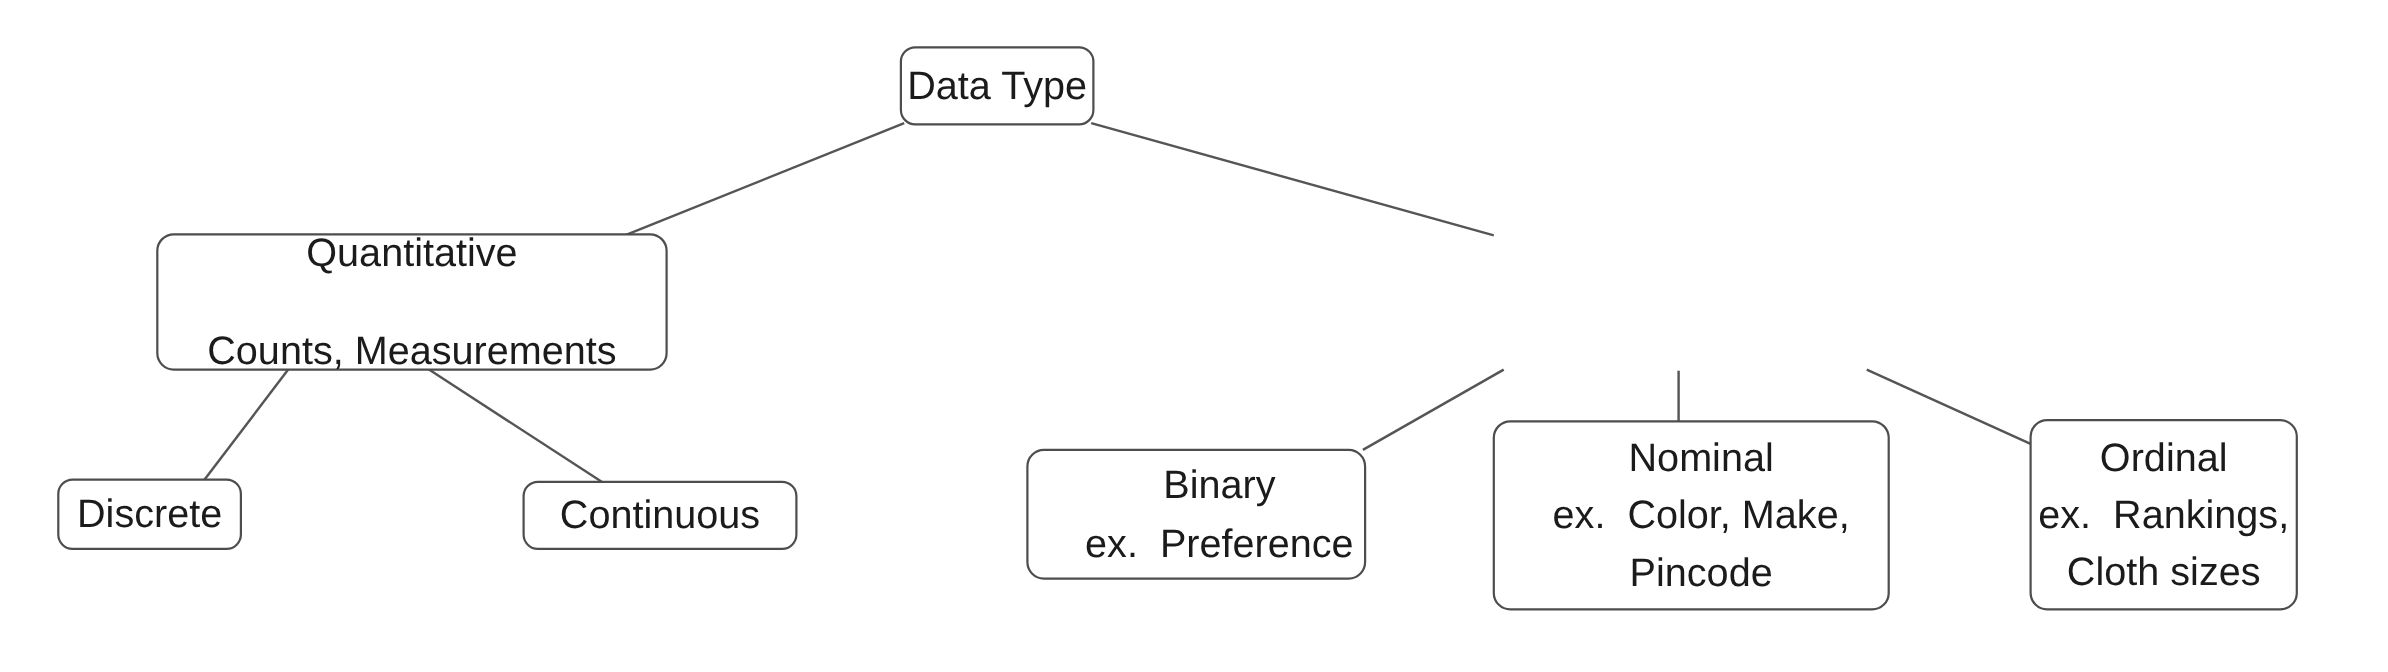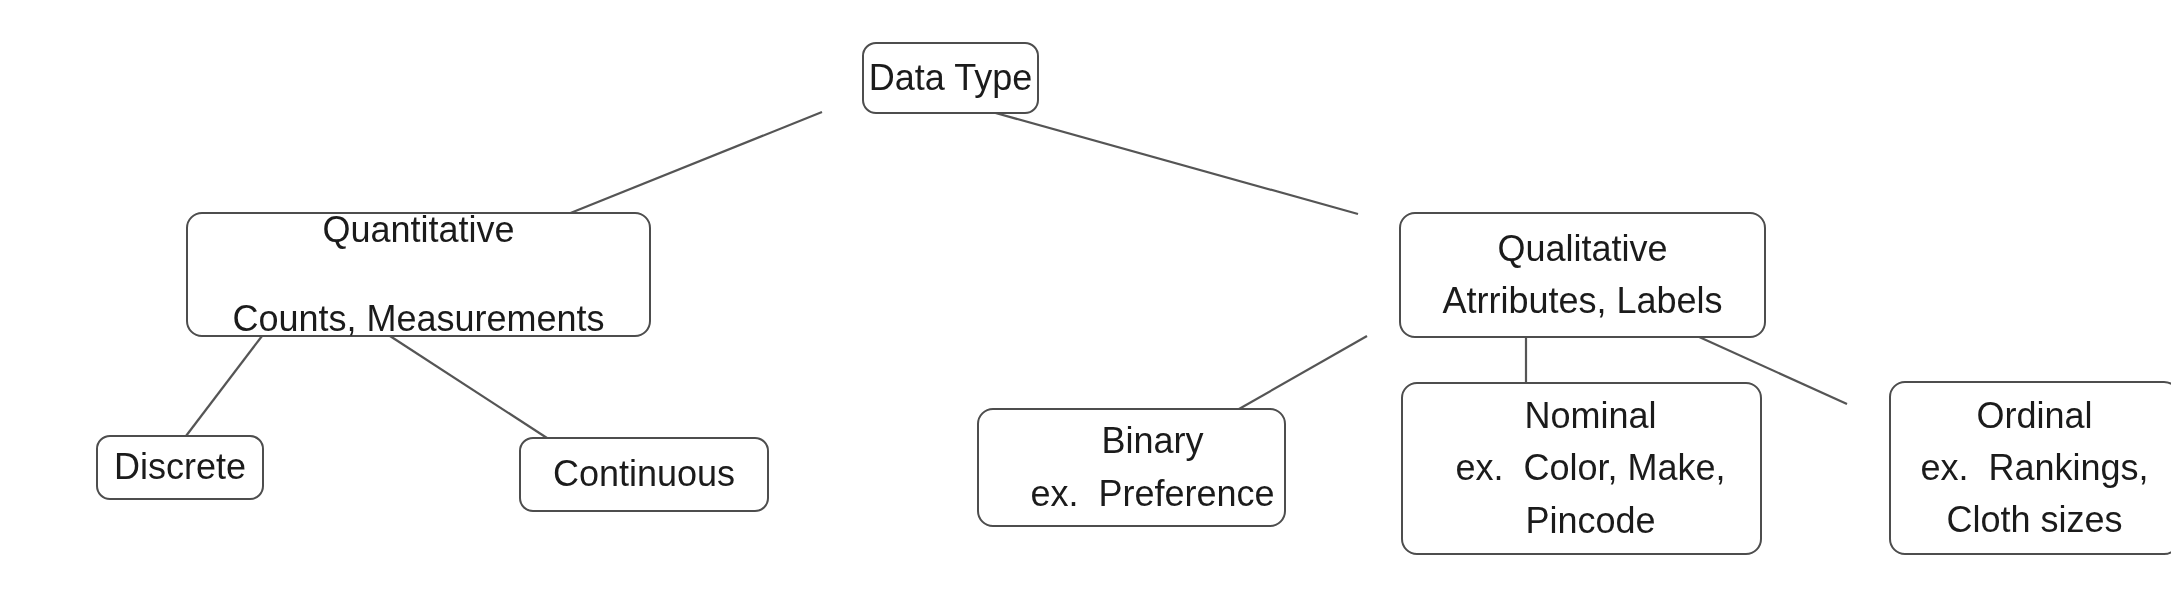--- a/index.html
+++ b/index.html
@@ -33,34 +33,33 @@
     border: 2.5px solid var(--border, #4d4d4d);
     border-radius: 16px;
     background: #ffffff;
     display: flex;
     flex-direction: column;
     align-items: center;
     justify-content: center;
     text-align: center;
     font-size: 36px;
     line-height: 1.45;
-    margin-left: 44px;
   }
   .ln {
     white-space: pre;
   }
   
   #node-data-type   { left: 818px;  top: 42px;  width: 177px; height: 72px;  border-radius: 14px; }
   #node-quantitative{ left: 142px;  top: 212px; width: 465px; height: 125px; gap: 36px; }
   #node-discrete    { left: 52px;   top: 435px; width: 168px; height: 65px;  border-radius: 14px; }
-  #node-continuous  { left: 475px;  top: 437px; width: 250px; height: 75px;  border-radius: 14px; }
+  #node-continuous  { left: 475px;  top: 437px; width: 250px; height: 63px;  border-radius: 14px; }
   #node-qualitative { left: 1355px; top: 212px; width: 367px; height: 126px; }
   #node-binary      { left: 933px;  top: 408px; width: 309px; height: 119px; padding-left: 42px; }
   #node-nominal     { left: 1357px; top: 382px; width: 361px; height: 173px; padding-left: 18px; }
-  #node-ordinal     { left: 1845px; top: 381px; width: 291px; height: 174px; }
+  #node-ordinal     { left: 1845px; top: 381px; width: 244px; height: 174px; }
 </style>
 </head>
 <body>
 
 <div id="canvas">
 
   <svg id="edges" viewBox="0 0 2171 611">
     <line x1="822" y1="112" x2="568" y2="214"></line>
     <line x1="992" y1="112" x2="1358" y2="214"></line>
     <line x1="262" y1="336" x2="186" y2="436"></line>
@@ -80,24 +79,20 @@
   </div>
 
   <div class="node" id="node-discrete">
     <div class="ln">Discrete</div>
   </div>
 
   <div class="node" id="node-continuous">
     <div class="ln">Continuous</div>
   </div>
 
-  <div class="node" id="node-qualitative">
-    <div class="ln">Qualitative</div>
-    <div class="ln">Atrributes, Labels</div>
-  </div>
 
   <div class="node" id="node-binary">
     <div class="ln">Binary</div>
     <div class="ln">ex.  Preference</div>
   </div>
 
   <div class="node" id="node-nominal">
     <div class="ln">Nominal</div>
     <div class="ln">ex.  Color, Make,</div>
     <div class="ln">Pincode</div>

